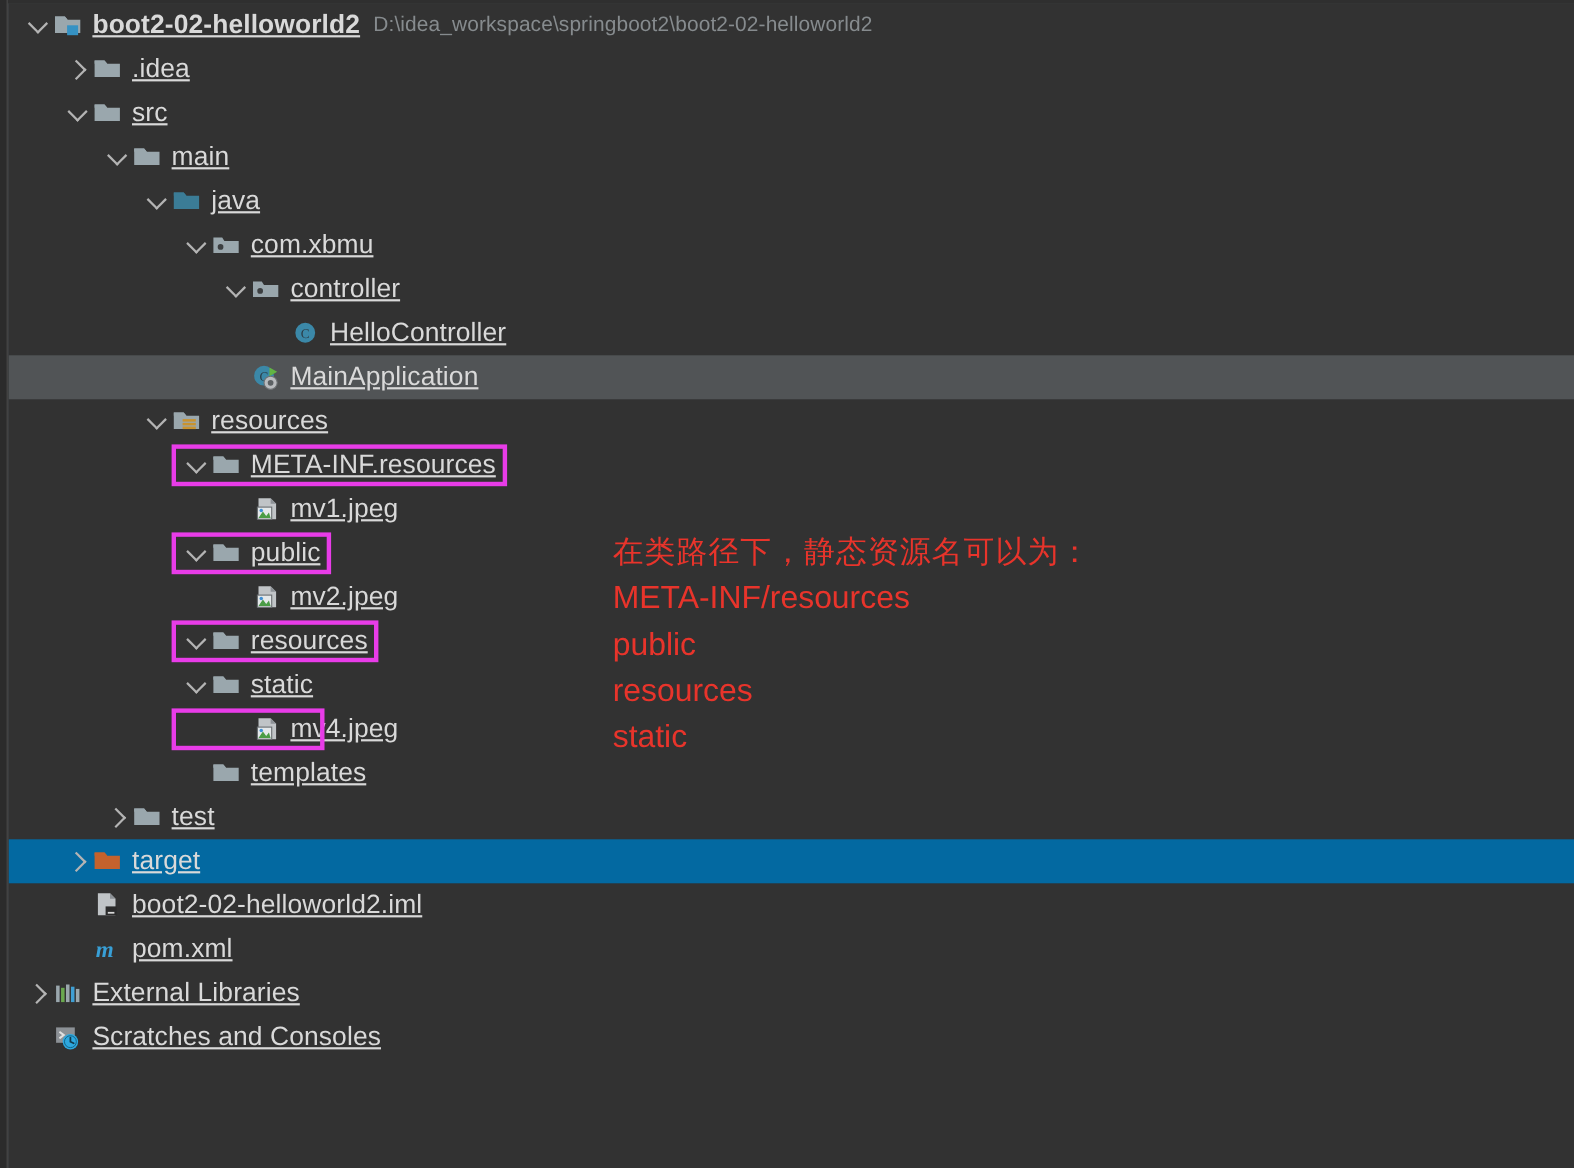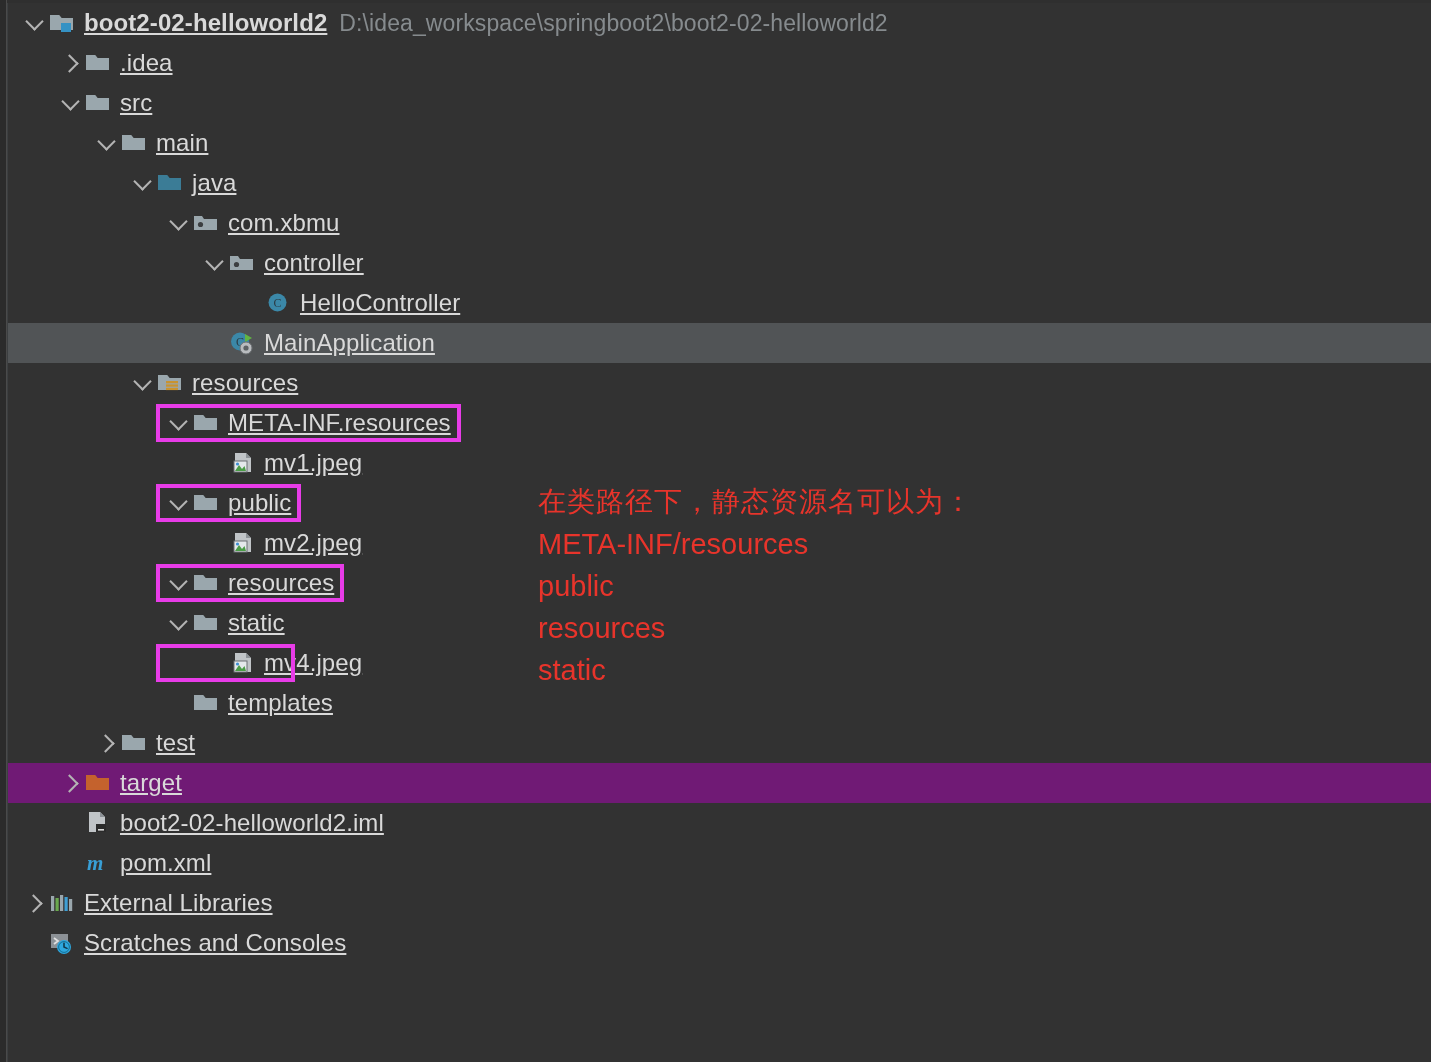--- a/index.html
+++ b/index.html
@@ -45,21 +45,21 @@
     position: relative;
     height: 40px;
     display: flex;
     align-items: center;
     white-space: nowrap;
     font-size: 24px;
     color: #d9d9d9;
     letter-spacing: 0.1px;
   }
   .row.selected { background: #515456; }
-  .row.hovered  { background: #701a75; }
+  .row.hovered  { background: #0369a1; }
 
   .indent { display: inline-block; flex: 0 0 auto; }
 
   
   .chev {
     flex: 0 0 auto;
     width: 26px; height: 26px;
     position: relative;
     display: inline-block;
   }
@@ -84,35 +84,35 @@
     margin-right: 6px;
   }
   .icon svg { display: block; }
 
   .label { flex: 0 0 auto; text-decoration: underline; }
   .label.bold { font-weight: bold; }
   .path {
     flex: 0 0 auto;
     color: #868b8e;
     margin-left: 12px;
-    font-size: 23px;
+    font-size: 19px;
   }
 
   
   .hl-box {
     position: absolute;
     border: 4px solid #e83ce8;
     pointer-events: none;
     z-index: 5;
   }
 
   
   .annotation {
     position: absolute;
-    left: 538px;
+    left: 557px;
     top: 481px;
     color: #e8342b;
     font-size: 29px;
     line-height: 42px;
     z-index: 6;
   }
   .annotation .cn { font-size: 28px; letter-spacing: 1px; }
   .annotation div { white-space: nowrap; }
 </style>
 </head>

